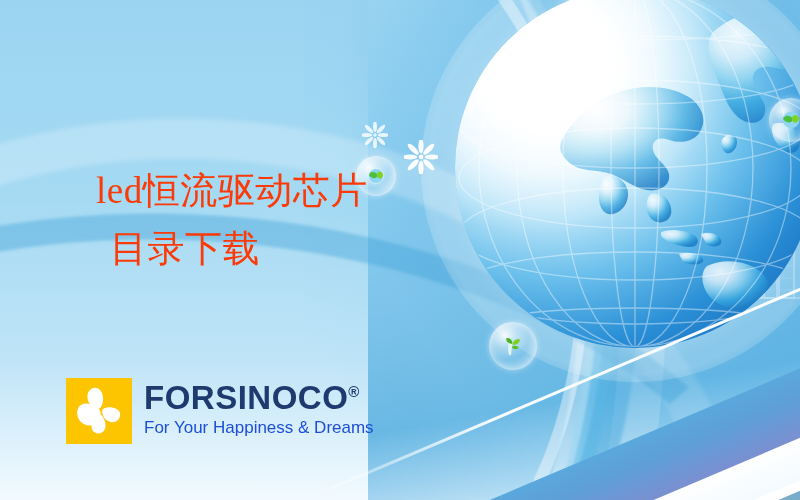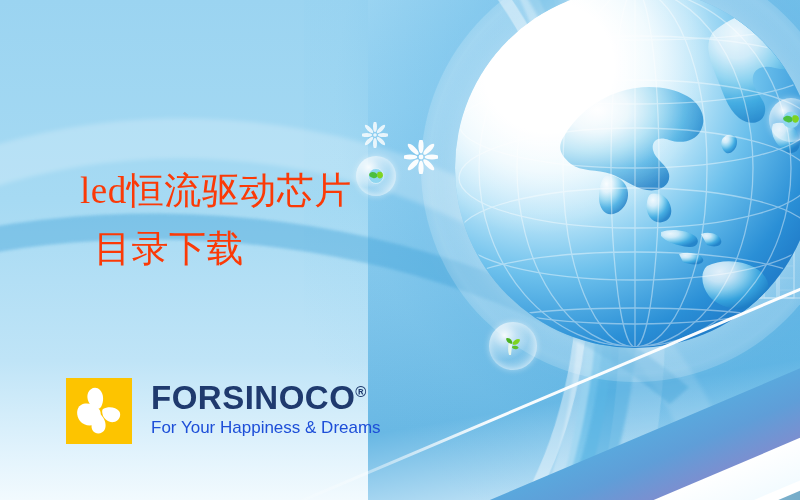--- a/index.html
+++ b/index.html
@@ -208,21 +208,21 @@
   .diag-bottomfill {
     left: 300px; top: 690px;
     width: 900px; height: 220px;
     background: linear-gradient(180deg, #ffffff 0%, #ffffff 100%);
     transform: rotate(-23deg);
   }
 
   
   .headline {
     position: absolute;
-    left: 80px; top: 162px;
+    left: 96px; top: 162px;
     z-index: 40;
   }
   .headline-line {
     color: #fb3a07;
     font-family: "Liberation Serif", "DejaVu Serif", serif;
     font-size: 37px;
     line-height: 58px;
     white-space: nowrap;
     letter-spacing: 0.5px;
   }
@@ -238,21 +238,21 @@
     align-items: flex-start;
     z-index: 40;
   }
   .logo-mark {
     width: 66px; height: 66px;
     background: #fdc400;
     flex: 0 0 auto;
     position: relative;
   }
   .logo-text {
-    margin-left: 19px;
+    margin-left: 12px;
     padding-top: 2px;
   }
   .logo-wordmark {
     color: #1f3a6e;
     font-family: "Liberation Sans", sans-serif;
     font-weight: bold;
     font-size: 33px;
     line-height: 36px;
     letter-spacing: 0.5px;
     white-space: nowrap;

